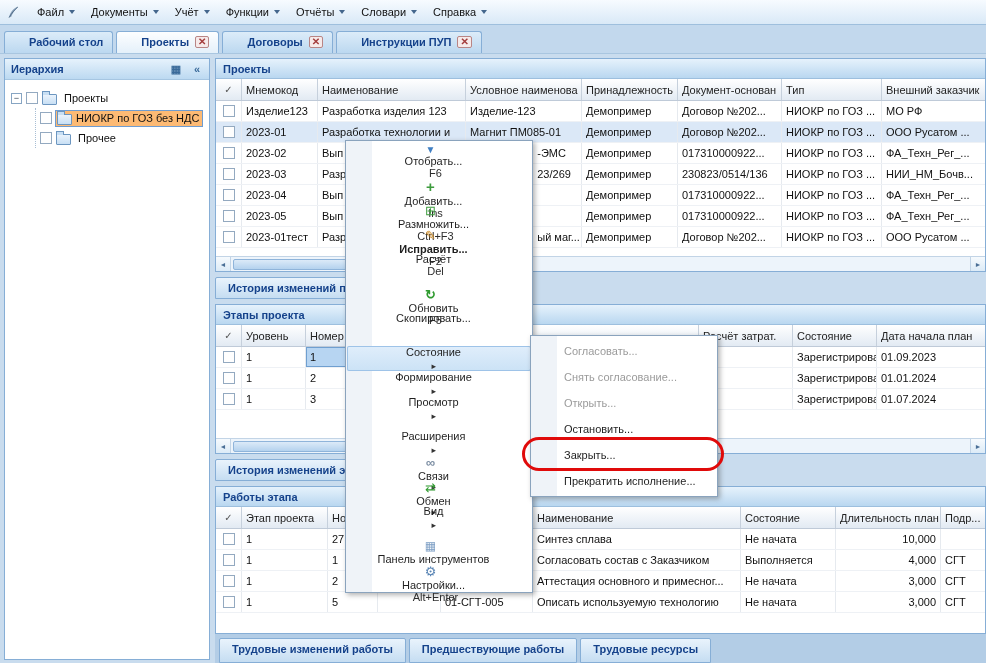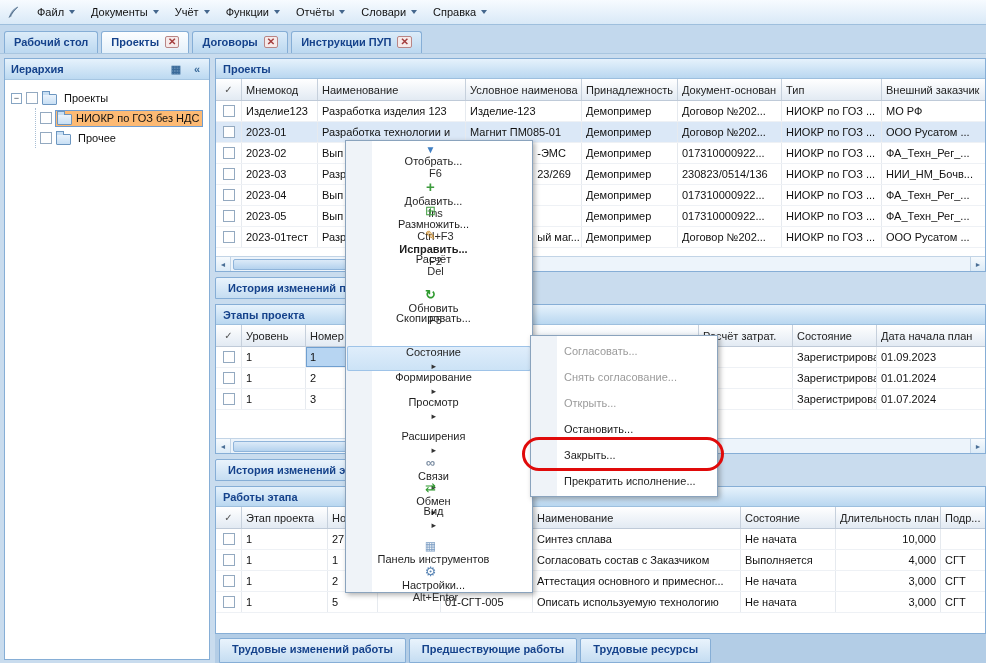--- a/index.html
+++ b/index.html
@@ -24,21 +24,21 @@
   .mb-item { display:flex; align-items:center; gap:5px; padding:4px 8px; cursor:default; }
   .chev { width:0; height:0; border-left:3px solid transparent; border-right:3px solid transparent; border-top:4px solid #44668c; }
 
   
   .tabstrip {
     position:absolute; top:25px; left:0; right:0; height:29px;
     background:#c2d8ed; display:flex; align-items:flex-end; gap:3px;
     padding:4px 0 0 4px; border-bottom:1px solid #a9c6e0;
   }
   .wtab {
-    display:flex; align-items:center; gap:6px; padding:4px 9px 5px 9px;
+    display:flex; align-items:center; gap:6px; padding:4px 9px 5px 24px;
     background:linear-gradient(#dcecf9,#bcd8f0);
     border:1px solid #86aed6; border-bottom:none;
     border-radius:3px 3px 0 0; color:#15428b; font-weight:bold; cursor:default;
   }
   .wtab.active { background:linear-gradient(#fdfeff,#e4f0fa); }
   .wtab .close { color:#a33c3c; font-weight:bold; font-size:10px; line-height:1;
     border:1px solid #b98585; border-radius:2px; padding:0 2px; background:#f6eaea; }
   .wtab:not(.closable) .close { display:none; }
 
   

